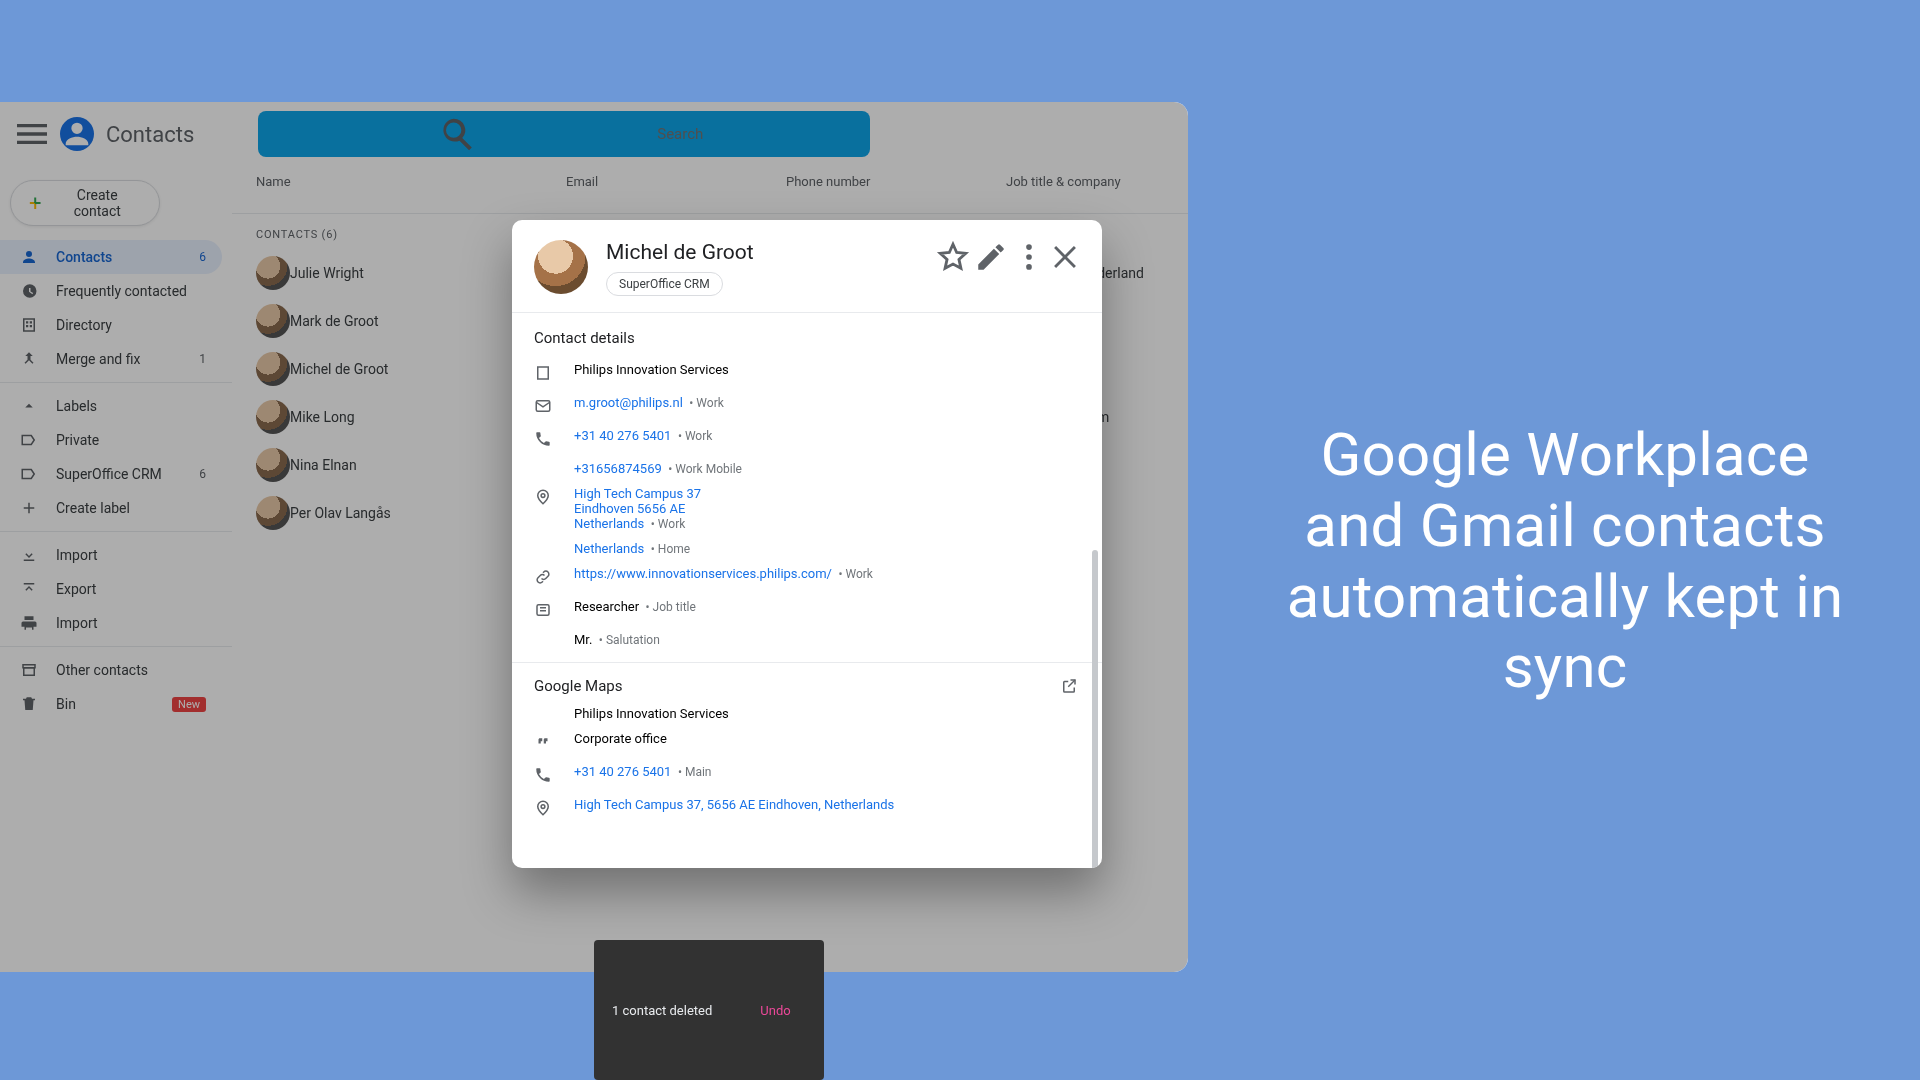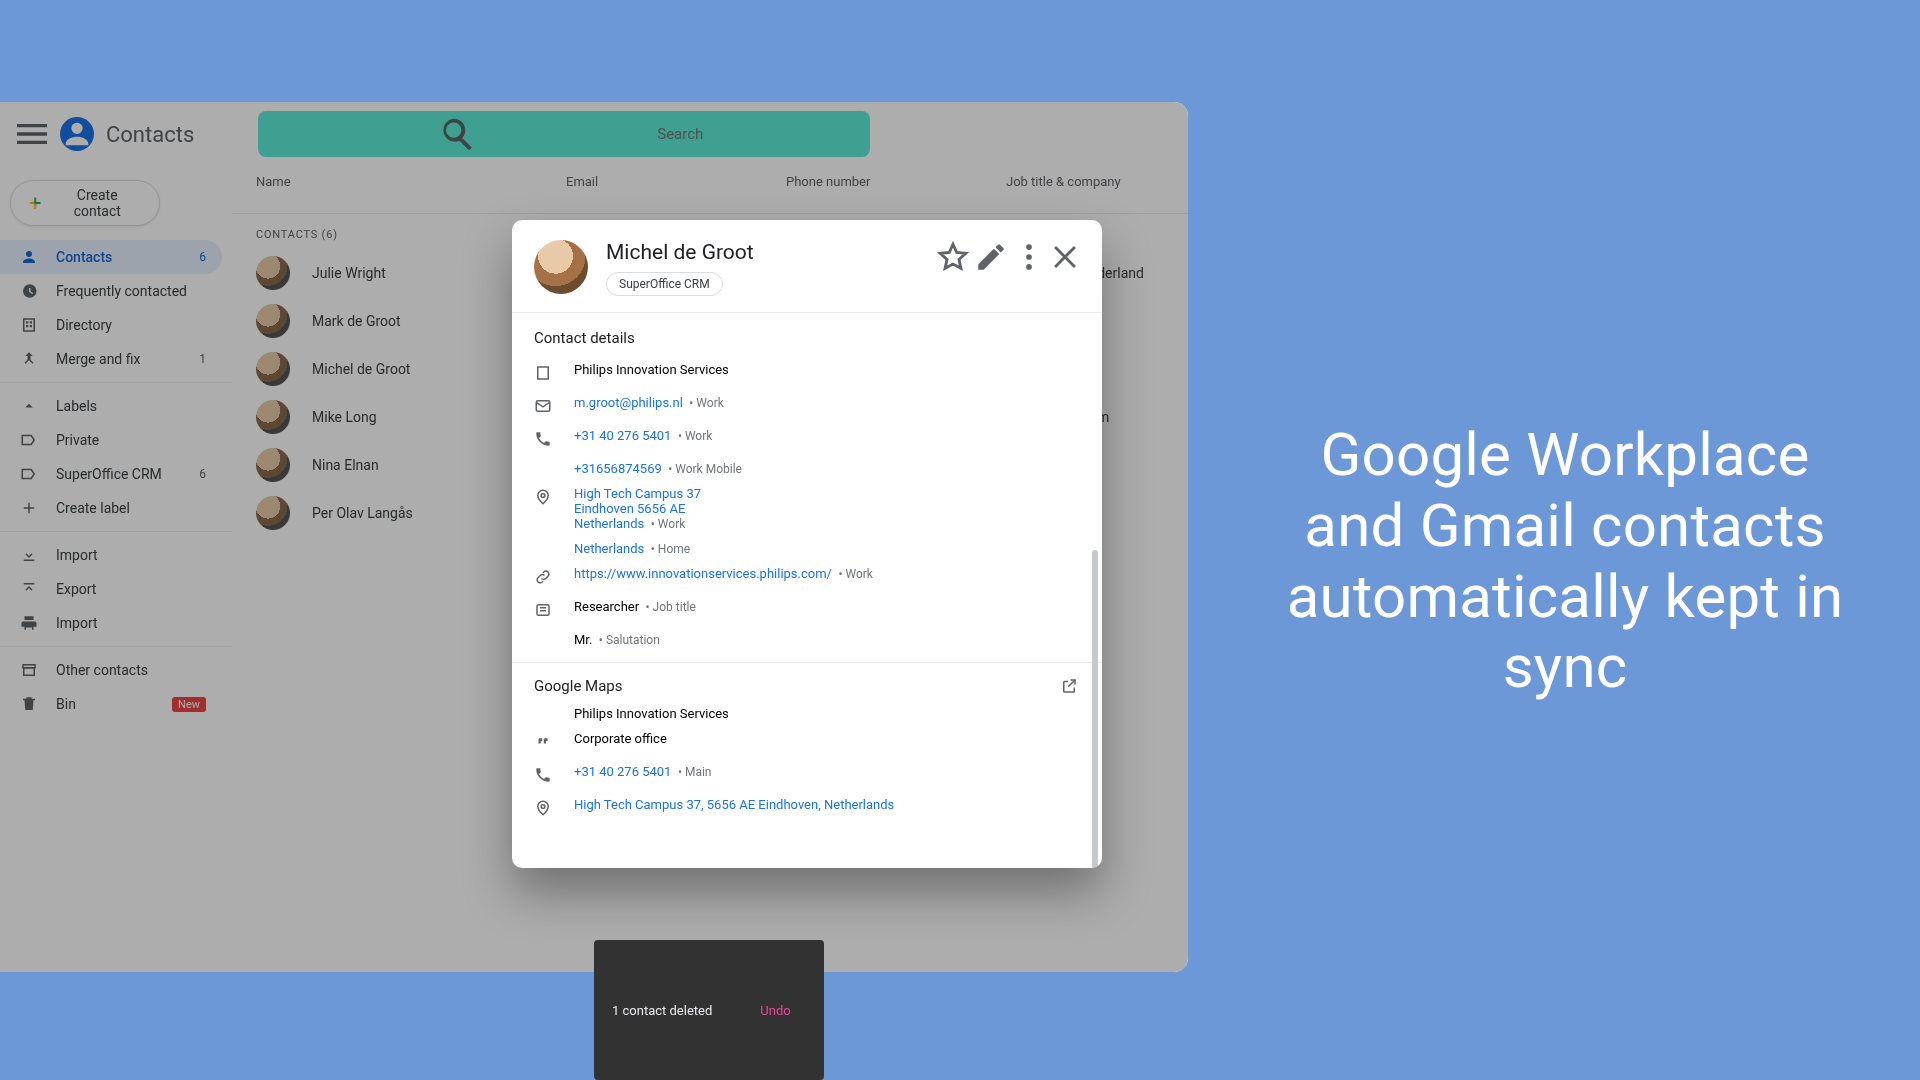--- a/index.html
+++ b/index.html
@@ -14,21 +14,21 @@
   .scrim {
     position: absolute; inset: 0; background: rgba(0,0,0,0.32);
     z-index: 5; border-top-right-radius: 14px; border-bottom-right-radius: 14px;
   }
   
   
   .topbar { height: 64px; display: flex; align-items: center; padding: 0 12px; gap: 8px; }
   .menu-btn { width: 40px; height: 40px; display:flex;align-items:center;justify-content:center; color:#5f6368; cursor:pointer; border-radius:50%; }
   .logo-circle { width: 34px; height: 34px; background:#1a73e8; border-radius:50%; display:flex;align-items:center;justify-content:center;color:#fff; }
   .app-title { font-size: 22px; color:#5f6368; margin-left:4px; }
-  .search-box { margin-left: 56px; width: 612px; height: 46px; background:#5eead4; border-radius:8px; display:flex; align-items:center; padding:0 14px; gap:14px; color:#5f6368; }
+  .search-box { margin-left: 56px; width: 612px; height: 46px; background:#0ea5e9; border-radius:8px; display:flex; align-items:center; padding:0 14px; gap:14px; color:#5f6368; }
   .search-box input { border:0; background:transparent; flex:1; font-size:15px; outline:none; color:#3c4043; }
 
   .body-row { flex:1; display:flex; overflow:hidden; }
 
   
   .sidebar { width: 232px; padding: 8px 0 0 0; display:flex; flex-direction:column; font-size:14px; color:#3c4043; }
   .create-btn { margin: 6px 10px 14px 10px; height:46px; border:1px solid #dadce0; background:#fff; border-radius:24px; display:flex; align-items:center; padding:0 18px; gap:12px; box-shadow:0 1px 3px rgba(0,0,0,0.08); cursor:pointer; font-size:14px; color:#3c4043; width: 150px;}
   .plus-icon { font-size:22px; font-weight:400; background:linear-gradient(45deg,#ea4335 25%,#fbbc05 25% 50%,#34a853 50% 75%,#4285f4 75%); -webkit-background-clip:text; color:transparent; }
   .nav-item { height:34px; display:flex; align-items:center; padding:0 16px 0 20px; gap:18px; cursor:pointer; border-top-right-radius:18px; border-bottom-right-radius:18px; margin-right:10px; color:#5f6368; }
   .nav-item.active { background:#e8f0fe; color:#1967d2; }
@@ -39,21 +39,21 @@
   .nav-icon { width:18px; height:18px; display:inline-flex; align-items:center; justify-content:center; color:#5f6368; }
   .nav-item.active .nav-icon { color:#1967d2; }
   .nav-sep { height:1px; background:#e8eaed; margin:6px 0 6px 0; }
   .new-pill { background:#ef4444; color:#fff; font-size:11px; padding:1px 6px; border-radius:3px; }
 
   
   .main { flex:1; display:flex; flex-direction:column; overflow:hidden; }
   .list-header { display:grid; grid-template-columns: 310px 220px 220px 1fr; padding: 8px 0 24px 24px; font-size:13px; color:#5f6368; border-bottom:1px solid #e8eaed; }
   .section-label { font-size:11px; letter-spacing:.8px; color:#5f6368; padding:14px 0 8px 24px; }
   .row { display:grid; grid-template-columns: 310px 220px 220px 1fr; align-items:center; height:48px; padding-left:24px; font-size:14px; color:#3c4043; }
-  .row .name-cell{display:flex;align-items:center;gap:22px;}
+  .row .name-cell{display:flex;align-items:center;gap:0;}
   .avatar { width:34px;height:34px;border-radius:50%; background:#cfd8dc; display:flex;align-items:center;justify-content:center; overflow:hidden;}
   .avatar.profile { background: radial-gradient(circle at 35% 30%, #e8c9a8 0 38%, #8a6b4f 38% 60%, #555 60%); }
 
   
   .card {
     position:absolute; z-index:10; top: 220px; left: 512px;
     width: 590px; height: 648px; background:#fff; border-radius:10px;
     box-shadow: 0 24px 48px rgba(0,0,0,.35); overflow:hidden; display:flex; flex-direction:column;
   }
   .card-head { display:flex; padding:20px 18px 16px 22px; gap:18px; align-items:flex-start; }

